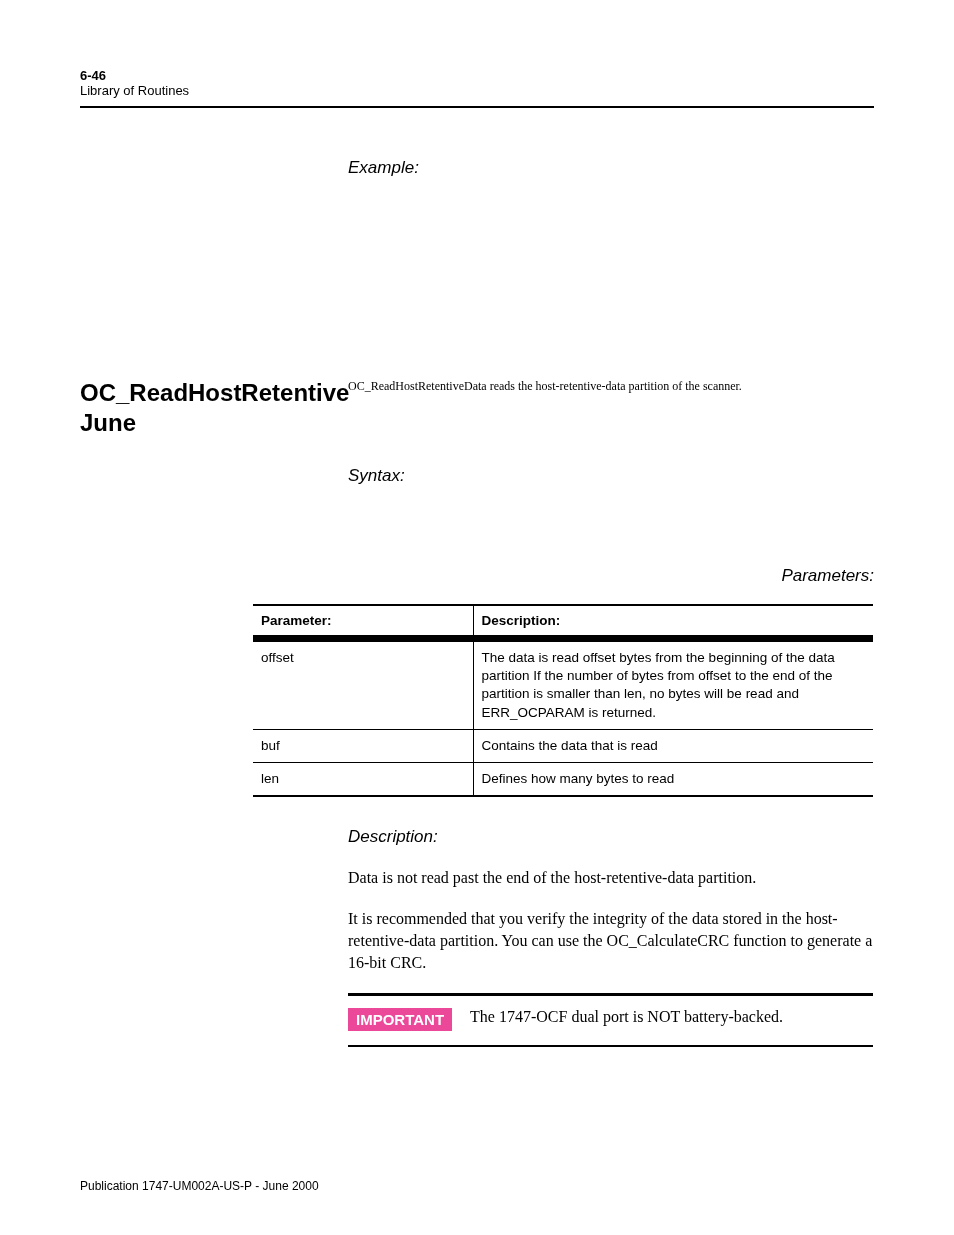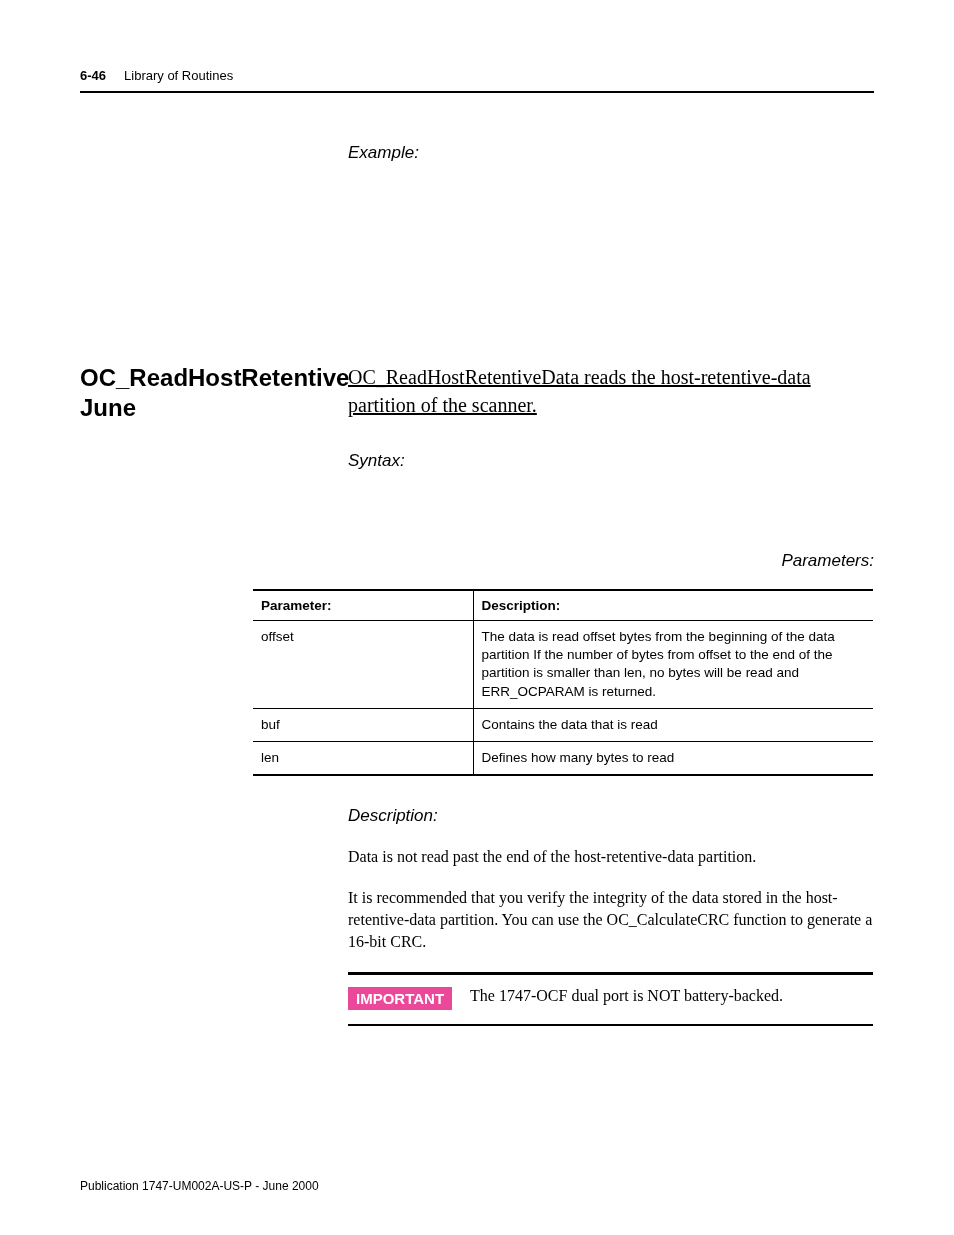--- a/index.html
+++ b/index.html
@@ -13,20 +13,21 @@
       background: #fff;
       font-family: Georgia, 'Times New Roman', serif;
       position: relative;
       padding: 68px 80px 0 80px;
     }
     .header-row {
       display: flex;
       align-items: baseline;
       margin-bottom: 8px;
       font-family: Arial, Helvetica, sans-serif;
+      flex-direction: column;
     }
     .page-num {
       font-weight: bold;
       font-size: 13px;
       margin-right: 18px;
     }
     .header-title {
       font-size: 13px;
     }
     .hr-thick {
@@ -50,23 +51,22 @@
     .section-title {
       font-family: Arial, Helvetica, sans-serif;
       font-weight: bold;
       font-size: 24px;
       width: 268px;
       padding-right: 20px;
       line-height: 1.25;
     }
     .section-body {
       flex: 1;
-      font-size: 20px;
+      font-size: 12px;
       line-height: 1.4;
-      text-decoration: underline;
     }
     .syntax-label {
       margin-top: 4px;
       margin-bottom: 80px;
     }
     .parameters-label {
       margin-bottom: 18px;
       text-align: right;
     }
     .param-table {
@@ -75,21 +75,21 @@
       margin-left: 173px;
       margin-bottom: 30px;
       font-family: Arial, Helvetica, sans-serif;
       font-size: 13.5px;
     }
     .param-table th {
       text-align: left;
       font-weight: bold;
       padding: 7px 8px;
       border-top: 2px solid #000;
-      border-bottom: 1px solid #000000;
+      border-bottom: 7px solid #000000;
     }
     .param-table td {
       padding: 7px 8px;
       border-bottom: 1px solid #000;
       vertical-align: top;
       line-height: 1.35;
     }
     .param-table th:first-child,
     .param-table td:first-child {
       width: 220px;

